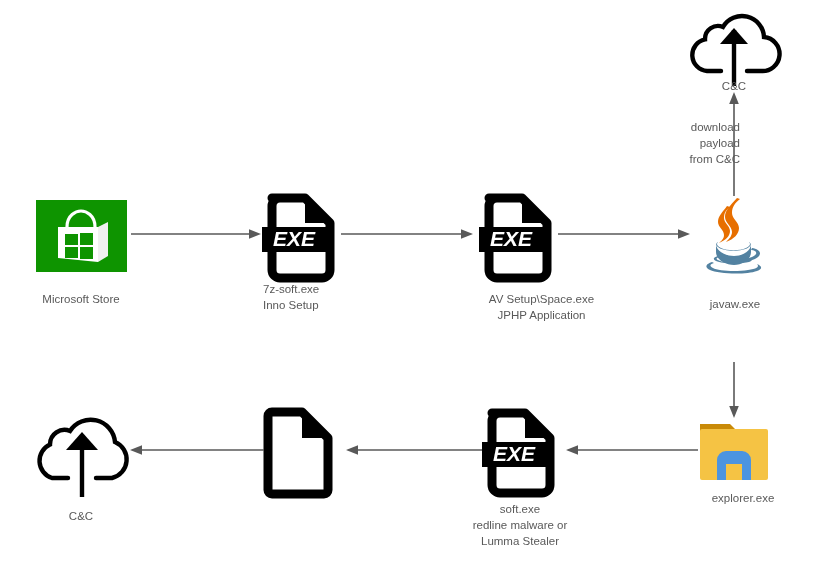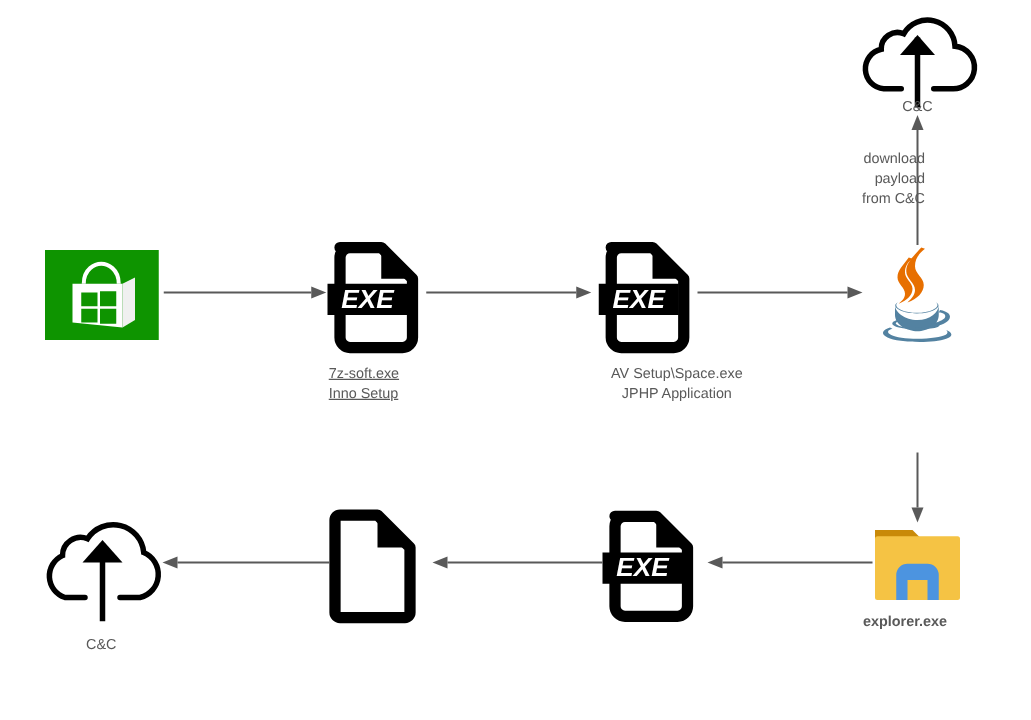--- a/index.html
+++ b/index.html
@@ -56,40 +56,41 @@
       <path d="M62 27 L72 22 L72 56 L62 62 Z" fill="#f0f0f0"></path>
 
       <g fill="#0E9400">
         <rect x="29" y="34" width="13" height="11"></rect>
         <rect x="44" y="33" width="13" height="12"></rect>
         <rect x="29" y="47" width="13" height="11"></rect>
         <rect x="44" y="47" width="13" height="12"></rect>
       </g>
     </svg>
   </div>
+  <div class="label center" style="left:0px; top:291px; width:162px;">Microsoft Store</div>
 
   <div class="arrow" style="left:131px; top:228px;">
     <svg width="130" height="12" viewBox="0 0 130 12">
       <line x1="0" y1="6" x2="118" y2="6" stroke="#595959" stroke-width="1.6"></line>
       <path d="M118 1.2 L130 6 L118 10.8 Z" fill="#595959"></path>
     </svg>
   </div>
 
   <div class="node" style="left:261px; top:189px;">
     <svg width="80" height="90" viewBox="0 0 80 90">
 
       <path d="M11 9 h33 l25 25 v47 a8 8 0 0 1 -8 8 h-42 a8 8 0 0 1 -8 -8 v-64 a8 8 0 0 1 8 -8 z" fill="#ffffff" stroke="#000000" stroke-width="9" stroke-linejoin="round"></path>
 
       <path d="M44 9 L69 34 L44 34 Z" fill="#000000"></path>
 
       <rect x="1" y="38" width="64" height="25" fill="#000000"></rect>
       <text x="33" y="57" fill="#ffffff" font-family="Liberation Sans, sans-serif" font-size="21" font-weight="bold" text-anchor="middle">EXE</text>
     </svg>
   </div>
-  <div class="label left" style="left:263px; top:291px; width:170px;text-decoration:underline;"><span>7z-soft.exe</span><br><span>Inno Setup</span></div>
+  <div class="label left" style="left:263px; top:281px; width:170px;"><span>7z-soft.exe</span><br><span>Inno Setup</span></div>
 
   <div class="arrow" style="left:341px; top:228px;">
     <svg width="132" height="12" viewBox="0 0 132 12">
       <line x1="0" y1="6" x2="120" y2="6" stroke="#595959" stroke-width="1.6"></line>
       <path d="M120 1.2 L132 6 L120 10.8 Z" fill="#595959"></path>
     </svg>
   </div>
 
   <div class="node" style="left:478px; top:189px;">
     <svg width="80" height="90" viewBox="0 0 80 90">
@@ -126,20 +127,21 @@
 
         <path d="M52 52 C58 53, 62 56, 59 60 C57 63, 50 65, 44 66 L45 63
                  C50 62, 55 60, 56 58 C57 56, 55 54, 51 54 Z"></path>
         <path d="M12 66 C6 68, 4 71, 10 74 C18 78, 46 79, 57 75 C63 73, 62 70, 57 68
                  C60 71, 56 73, 48 74 C36 76, 18 75, 13 72 C9 70, 10 68, 14 67 Z"></path>
         <path d="M18 60 C14 61, 12 63, 16 65 C22 68, 42 68, 49 66 C53 65, 52 63, 49 62
                  C51 64, 46 65, 39 66 C30 67, 21 66, 18 64 C16 63, 16 62, 19 61 Z"></path>
       </g>
     </svg>
   </div>
+  <div class="label center" style="left:660px; top:296px; width:150px;">javaw.exe</div>
 
   <div class="node" style="left:690px; top:8px;">
     <svg width="88" height="78" viewBox="0 0 88 78">
 
       <path d="M31 63 L17 63 A16 16 0 0 1 15 31.4 A13 13 0 0 1 33 19
                A22 22 0 0 1 74 29 A17 17 0 0 1 71 63 L57 63" fill="none" stroke="#000000" stroke-width="4.4" stroke-linecap="round"></path>
 
       <line x1="44" y1="78" x2="44" y2="22" stroke="#000000" stroke-width="4.4"></line>
       <path d="M44 20 L30 36 L58 36 Z" fill="#000000"></path>
     </svg>
@@ -164,37 +166,38 @@
   <div class="node" style="left:698px; top:418px;">
     <svg width="72" height="66" viewBox="0 0 72 66">
 
       <path d="M2 6 h30 l10 10 h-40 z" fill="#C98A08"></path>
 
       <rect x="2" y="11" width="68" height="51" rx="2" fill="#F5C344"></rect>
 
       <path d="M19 62 v-20 a9 9 0 0 1 9 -9 h16 a9 9 0 0 1 9 9 v20 h-9 v-16 h-16 v16 z" fill="#4C94E0"></path>
     </svg>
   </div>
-  <div class="label center" style="left:649px; top:490px; width:150px;font-weight:bold;">explorer.exe</div>
+  <div class="label center" style="left:668px; top:490px; width:150px;">explorer.exe</div>
 
   <div class="arrow" style="left:564px; top:444px;">
     <svg width="134" height="12" viewBox="0 0 134 12">
       <line x1="14" y1="6" x2="134" y2="6" stroke="#595959" stroke-width="1.6"></line>
       <path d="M14 1.2 L2 6 L14 10.8 Z" fill="#595959"></path>
     </svg>
   </div>
 
   <div class="node" style="left:481px; top:404px;">
     <svg width="80" height="90" viewBox="0 0 80 90">
       <path d="M11 9 h33 l25 25 v47 a8 8 0 0 1 -8 8 h-42 a8 8 0 0 1 -8 -8 v-64 a8 8 0 0 1 8 -8 z" fill="#ffffff" stroke="#000000" stroke-width="9" stroke-linejoin="round"></path>
       <path d="M44 9 L69 34 L44 34 Z" fill="#000000"></path>
       <rect x="1" y="38" width="64" height="25" fill="#000000"></rect>
       <text x="33" y="57" fill="#ffffff" font-family="Liberation Sans, sans-serif" font-size="21" font-weight="bold" text-anchor="middle">EXE</text>
     </svg>
   </div>
+  <div class="label center" style="left:441px; top:501px; width:158px;"><span>soft.exe</span><br><span>redline malware or</span><br><span>Lumma Stealer</span></div>
 
   <div class="arrow" style="left:344px; top:444px;">
     <svg width="138" height="12" viewBox="0 0 138 12">
       <line x1="14" y1="6" x2="138" y2="6" stroke="#595959" stroke-width="1.6"></line>
       <path d="M14 1.2 L2 6 L14 10.8 Z" fill="#595959"></path>
     </svg>
   </div>
 
   <div class="node" style="left:263px; top:405px;">
     <svg width="74" height="92" viewBox="0 0 74 92">

